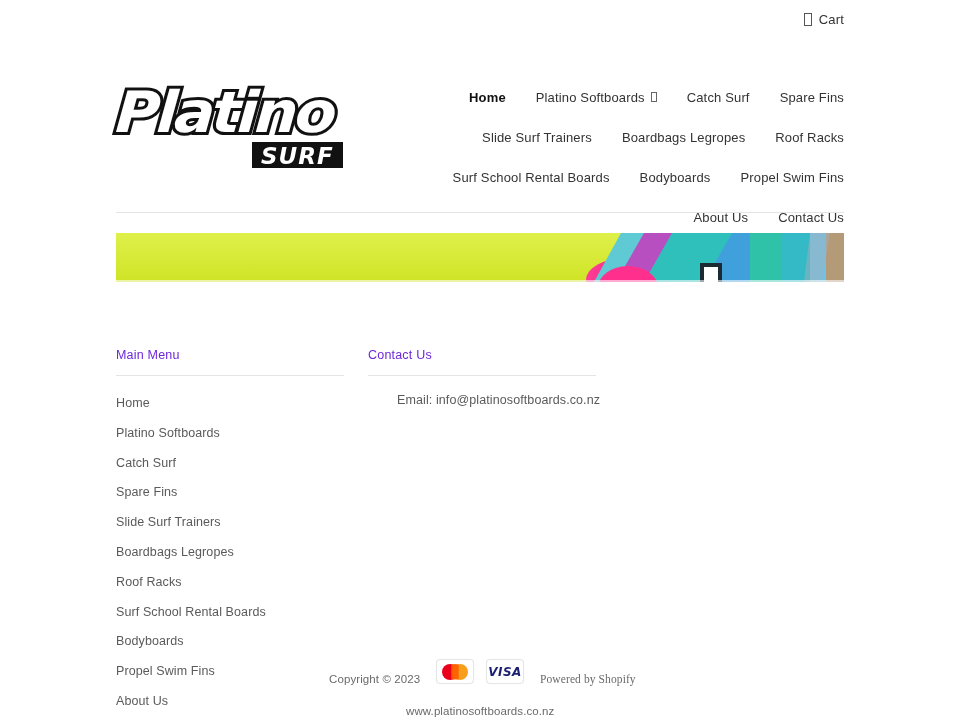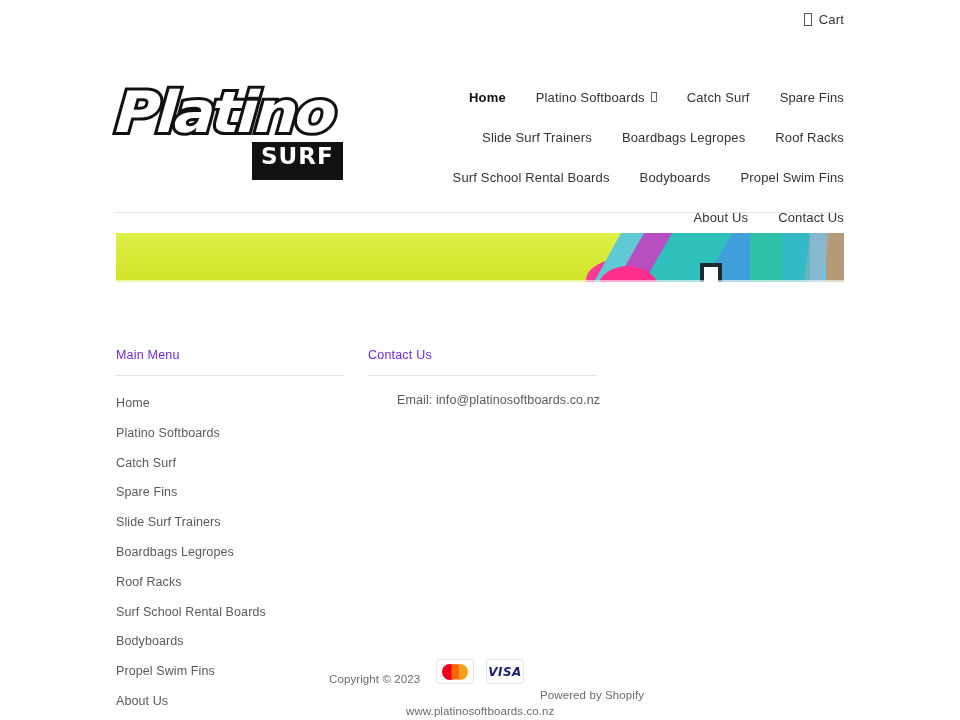--- a/index.html
+++ b/index.html
@@ -60,23 +60,24 @@
     transform-origin: left top;
     white-space: nowrap;
   }
   .logo-surf {
     position: absolute;
     left: 136px; top: 62px;
     background: #111111;
     color: #ffffff;
     font-family: "DejaVu Sans", sans-serif;
     font-weight: bold;
+    font-style: italic;
     font-size: 23px;
     letter-spacing: 1px;
-    padding: 3px 9px 12px 9px;
+    padding: 3px 9px 0 9px;
     line-height: 1;
   }
 
   
   .nav {
     position: absolute;
     left: 280px; right: 0; top: 16px;
     display: flex;
     flex-wrap: wrap;
     justify-content: flex-end;
@@ -189,21 +190,21 @@
   }
   .copyrow span {
     position: absolute;
     font-size: 11.5px;
     color: #6a6a6a;
     white-space: nowrap;
     letter-spacing: .1px;
   }
   .cp-1 { left: 329px; top: 0; }
   .cp-2 { left: 406px; top: 0; margin-top: 32px; }
-  .cp-3 { left: 540px; top: 16px; }
+  .cp-3 { left: 540px; top: 0; font-family: Liberation Serif, serif; }
 </style>
 </head>
 <body>
 
 <div class="page">
 
   <div class="utility-bar">
     <a class="cart-link" href="#">
       <span class="tofu"></span>
       <span>Cart</span>

